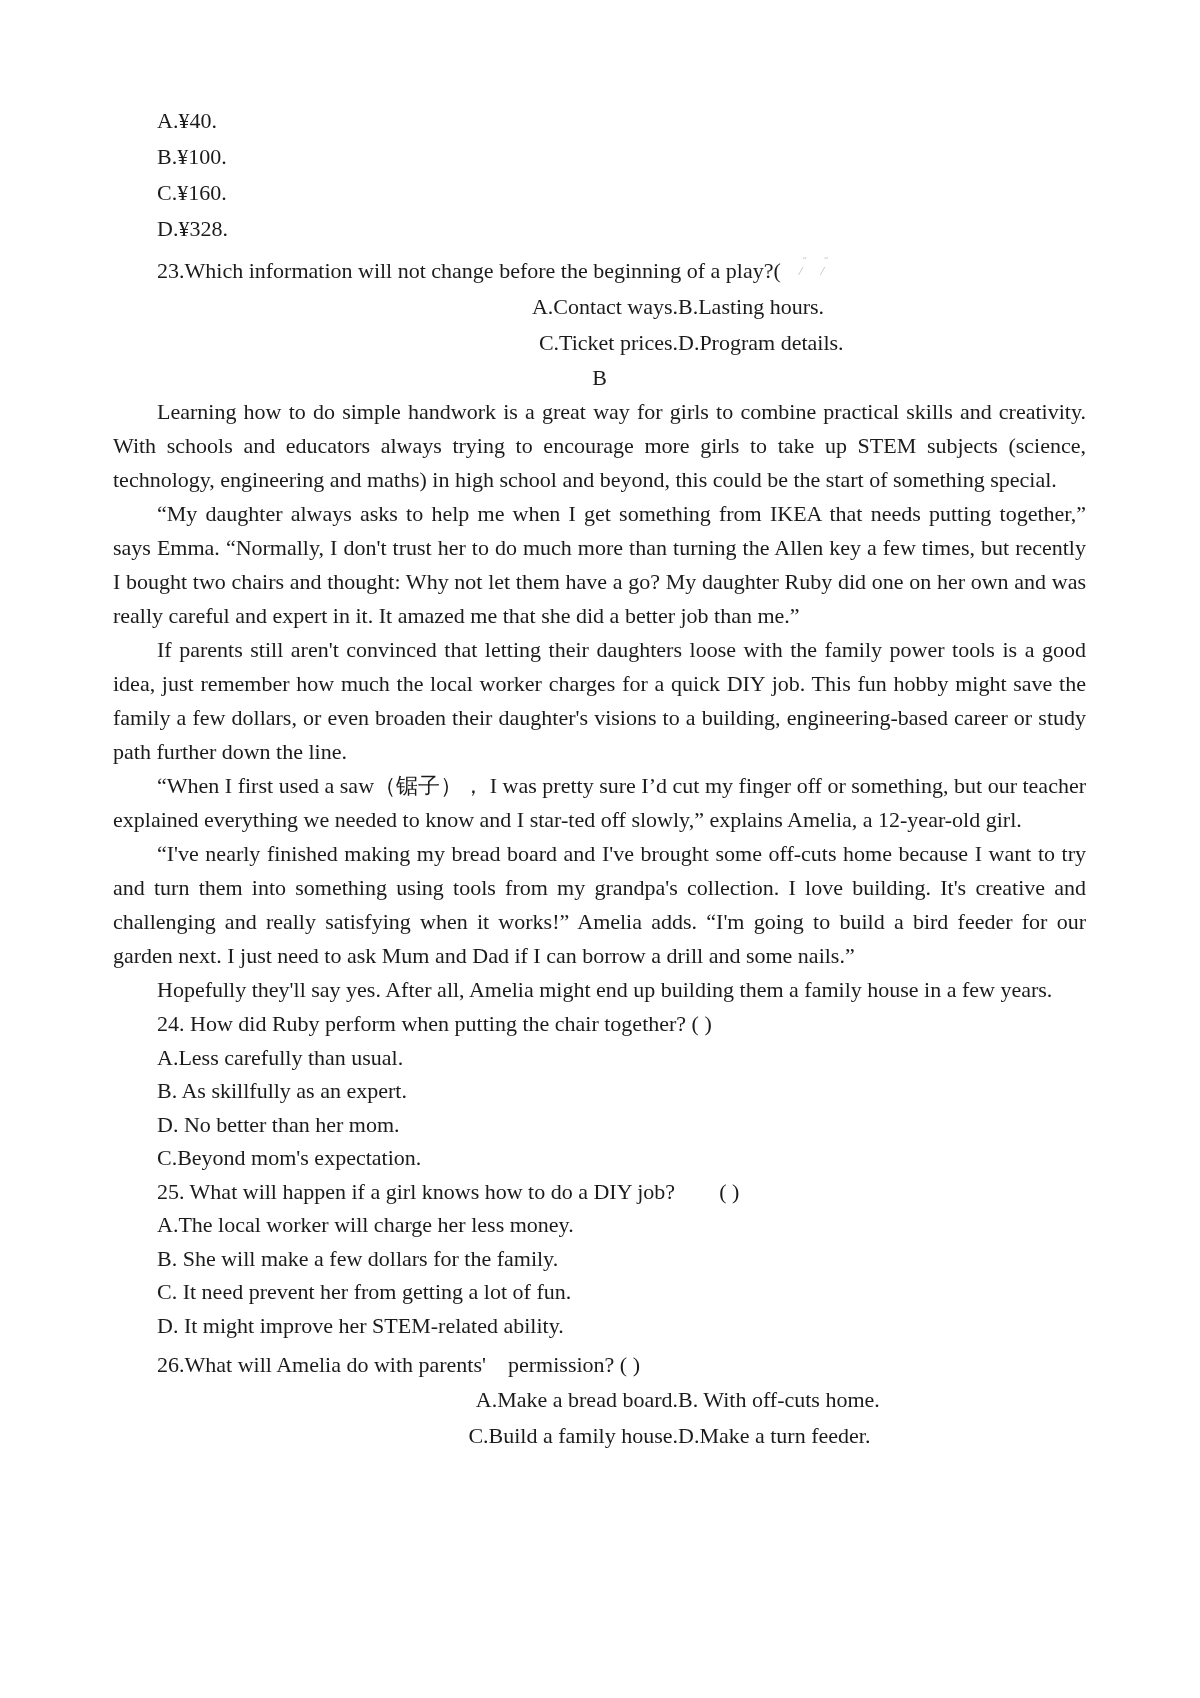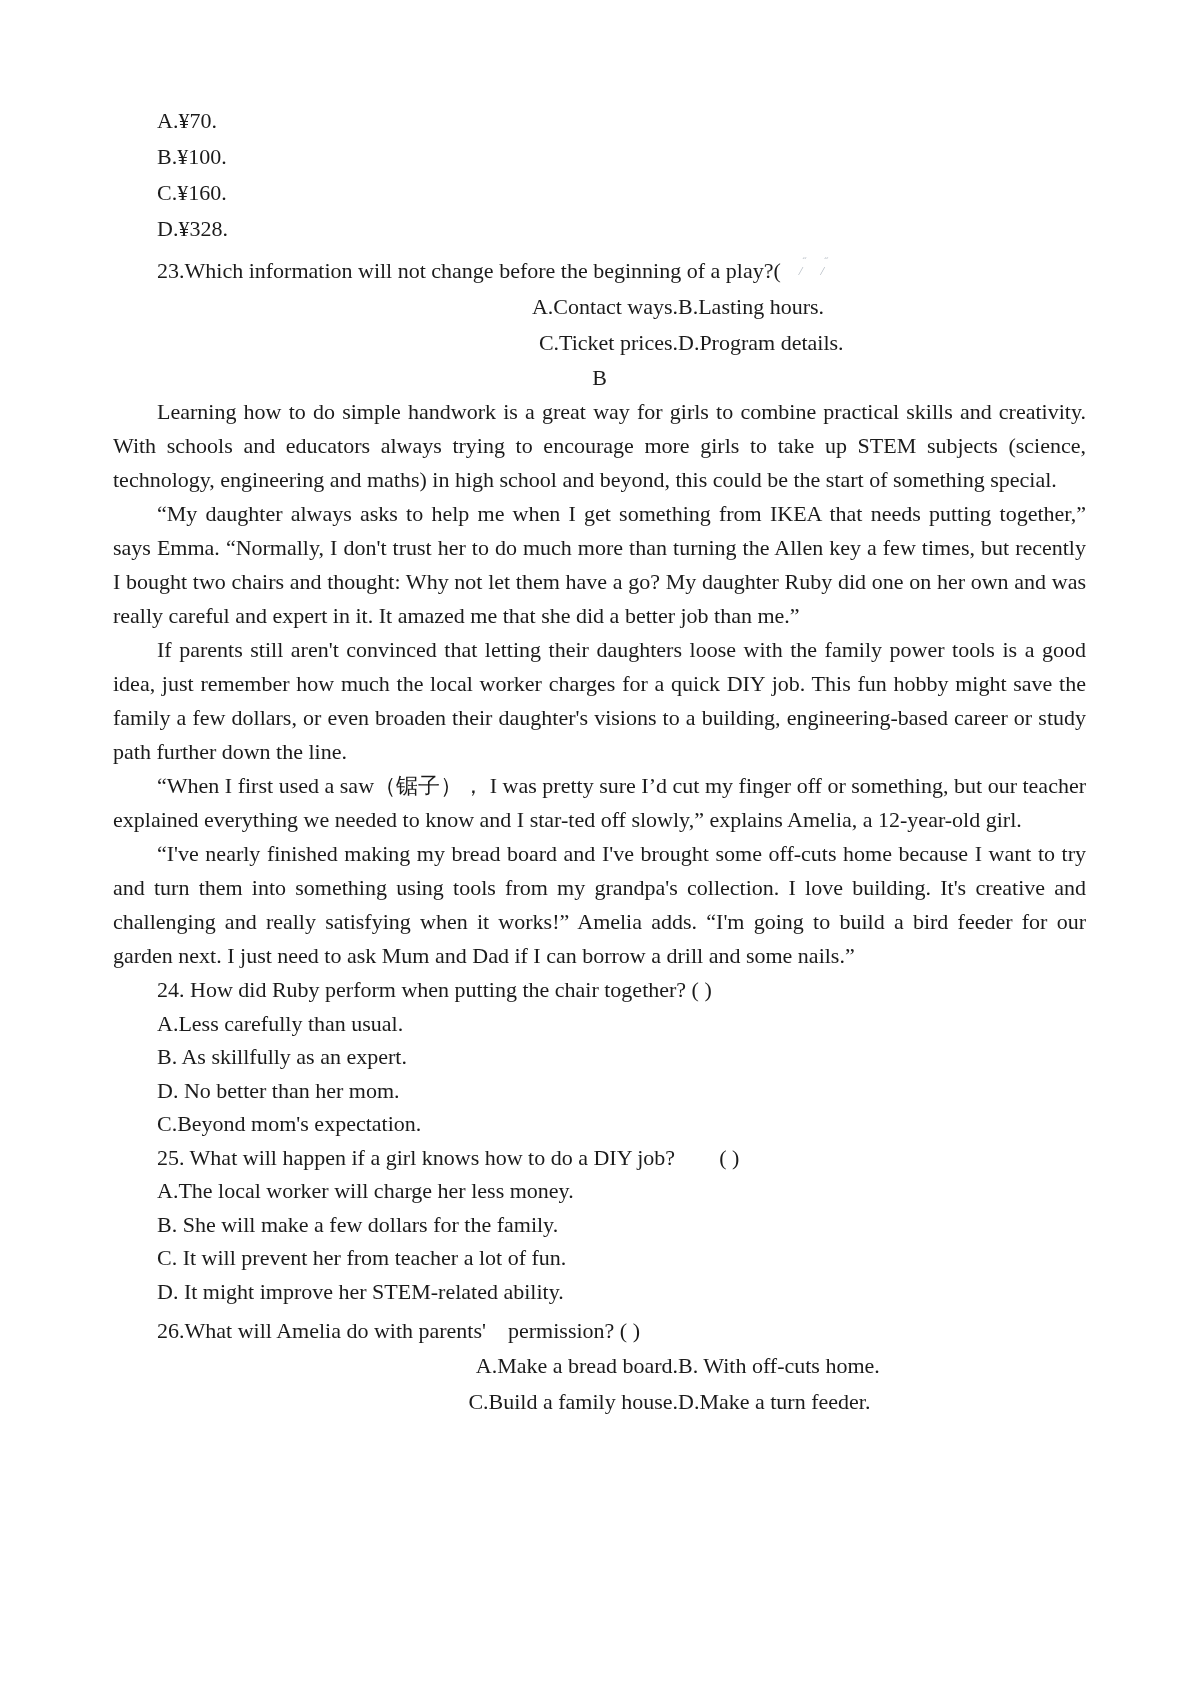--- a/index.html
+++ b/index.html
@@ -87,21 +87,21 @@
     line-height: 12px;
     font-style: italic;
   }
 </style>
 </head>
 <body>
 
 <div class="page">
   <div class="content">
 
-    <div class="opt-line">A.¥70.</div>
+    <div class="opt-line">A.¥40.</div>
     <div class="opt-line">B.¥100.</div>
     <div class="opt-line">C.¥160.</div>
     <div class="opt-line">D.¥328.</div>
 
     <div class="q-line gap-before"><span>23.Which information will not change before the beginning of a play?(</span><span class="smudge"><span class="sm"><span class="sm-top">˝</span><span class="sm-bot">/</span></span><span class="sm"><span class="sm-top">˝</span><span class="sm-bot">/</span></span></span></div>
 
     <div class="two-col">
       <div class="col-a">A.Contact ways.</div>
       <div class="col-b">B.Lasting hours.</div>
     </div>
@@ -110,31 +110,32 @@
       <div class="col-b">D.Program details.</div>
     </div>
 
     <div class="section-label">B</div>
 
     <p class="para">Learning how to do simple handwork is a great way for girls to combine practical skills and creativity. With schools and educators always trying to encourage more girls to take up STEM subjects (science, technology, engineering and maths) in high school and beyond, this could be the start of something special.</p>
     <p class="para">“My daughter always asks to help me when I get something from IKEA that needs putting together,” says Emma. “Normally, I don't trust her to do much more than turning the Allen key a few times, but recently I bought two chairs and thought: Why not let them have a go? My daughter Ruby did one on her own and was really careful and expert in it. It amazed me that she did a better job than me.”</p>
     <p class="para">If parents still aren't convinced that letting their daughters loose with the family power tools is a good idea, just remember how much the local worker charges for a quick DIY job. This fun hobby might save the family a few dollars, or even broaden their daughter's visions to a building, engineering-based career or study path further down the line.</p>
     <p class="para">“When I first used a saw（锯子）， I was pretty sure I’d cut my finger off or something, but our teacher explained everything we needed to know and I star-ted off slowly,” explains Amelia, a 12-year-old girl.</p>
     <p class="para">“I've nearly finished making my bread board and I've brought some off-cuts home because I want to try and turn them into something using tools from my grandpa's collection. I love building. It's creative and challenging and really satisfying when it works!” Amelia adds. “I'm going to build a bird feeder for our garden next. I just need to ask Mum and Dad if I can borrow a drill and some nails.”</p>
+    <p class="para">Hopefully they'll say yes. After all, Amelia might end up building them a family house in a few years.</p>
 
     <div class="q-line-sm">24. How did Ruby perform when putting the chair together? ( )</div>
     <div class="q-line-sm">A.Less carefully than usual.</div>
     <div class="q-line-sm">B. As skillfully as an expert.</div>
     <div class="q-line-sm">D. No better than her mom.</div>
     <div class="q-line-sm">C.Beyond mom's expectation.</div>
 
     <div class="q-line-sm">25. What will happen if a girl knows how to do a DIY job?        ( )</div>
     <div class="q-line-sm">A.The local worker will charge her less money.</div>
     <div class="q-line-sm">B. She will make a few dollars for the family.</div>
-    <div class="q-line-sm">C. It will prevent her from teacher a lot of fun.</div>
+    <div class="q-line-sm">C. It need prevent her from getting a lot of fun.</div>
     <div class="q-line-sm">D. It might improve her STEM-related ability.</div>
 
     <div class="q-line-sm gap-before">26.What will Amelia do with parents'    permission? ( )</div>
     <div class="two-col">
       <div class="col-a">A.Make a bread board.</div>
       <div class="col-b">B. With off-cuts home.</div>
     </div>
     <div class="two-col">
       <div class="col-a">C.Build a family house.</div>
       <div class="col-b">D.Make a turn feeder.</div>

